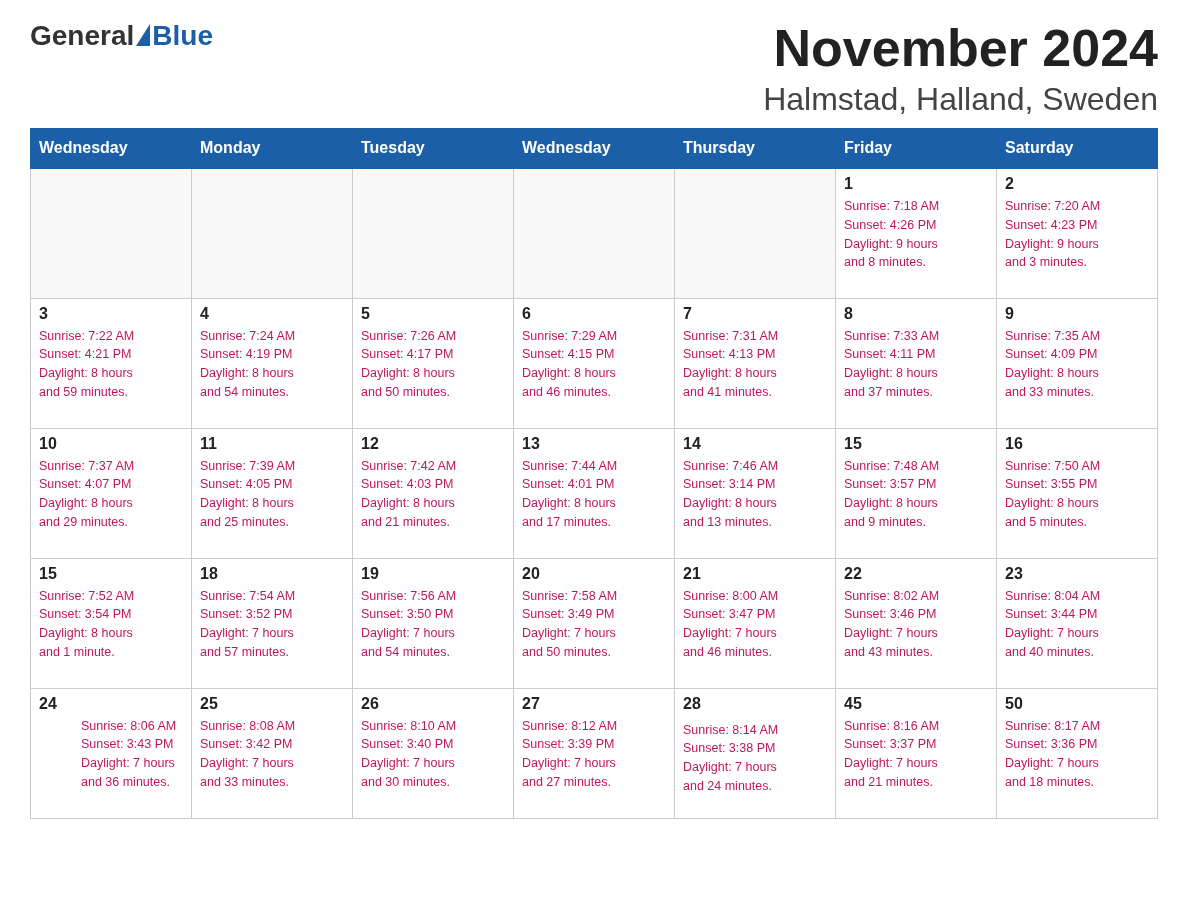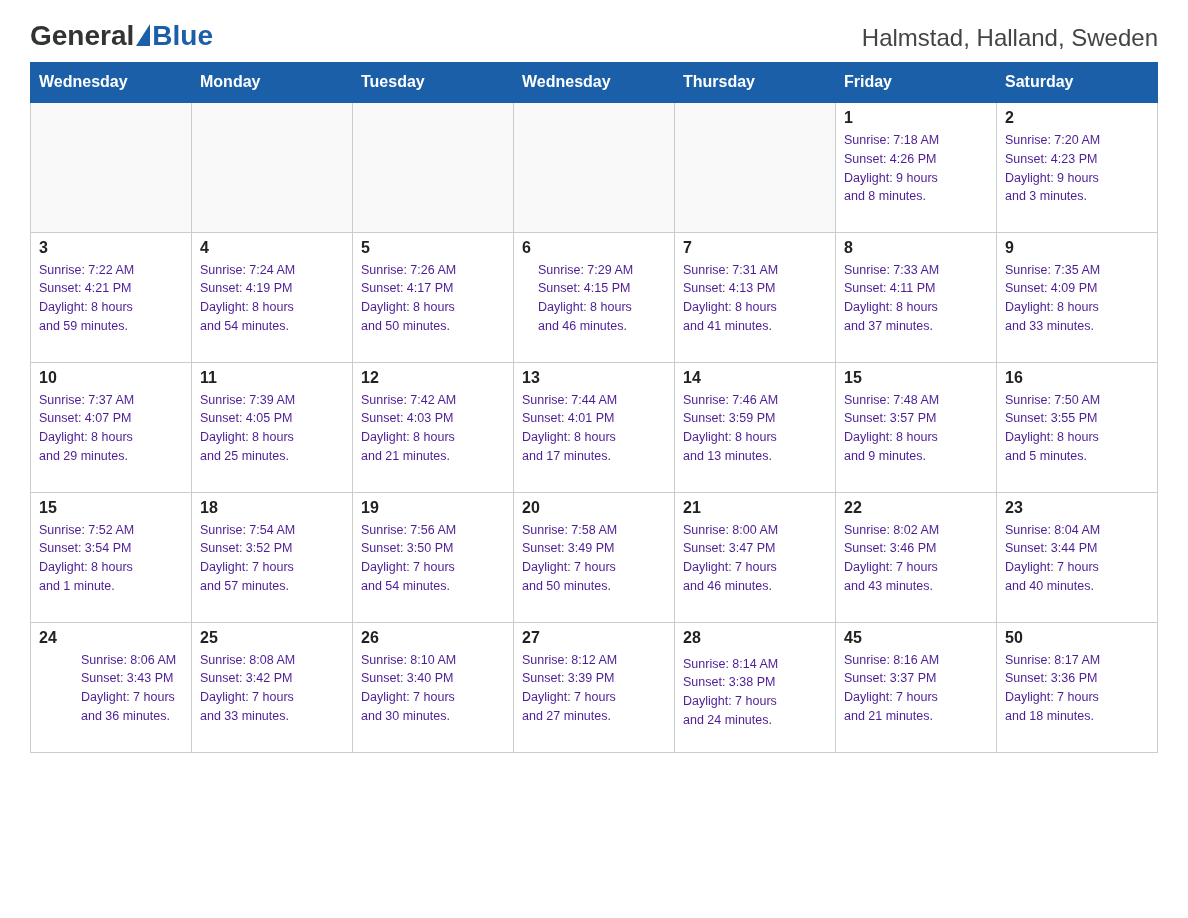--- a/index.html
+++ b/index.html
@@ -24,21 +24,21 @@
     .title-block {
       text-align: right;
     }
     .month-title {
       font-size: 52px;
       font-weight: bold;
       color: #222;
       line-height: 1.1;
     }
     .location-title {
-      font-size: 24px;
+      font-size: 32px;
       color: #444;
       margin-top: 4px;
     }
     .calendar {
       width: 100%;
       border-collapse: collapse;
       margin-top: 10px;
     }
     .calendar th {
       background-color: #1a5fa8;
@@ -64,41 +64,42 @@
     }
     .day-number {
       font-size: 16px;
       font-weight: bold;
       color: #222;
       display: block;
       margin-bottom: 4px;
     }
     .day-info {
       font-size: 12.5px;
-      color: #4c1d95;
+      color: #be185d;
       line-height: 1.5;
     }
     .row-top td {
       border-top: 2px solid #1a5fa8;
     }
   </style>
 </head>
 <body>
 
 <div class="header-row">
   <div class="logo">
     <div style="display:flex; align-items:center;">
       <span style="font-size:28px;font-weight:bold;color:#333;font-family:Arial,sans-serif;">General</span>
       <span style="display:inline-block;width:0;height:0;border-left:14px solid transparent;border-bottom:22px solid #1a5fa8;margin-left:2px;margin-bottom:2px;"></span>
     </div>
     <div style="display:flex; align-items:flex-start; margin-left: 2px;">
       <span style="font-size:28px;font-weight:bold;color:#1a5fa8;font-family:Arial,sans-serif;">Blue</span>
     </div>
   </div>
   <div class="title-block">
+    <div class="month-title">November 2024</div>
     <div class="location-title">Halmstad, Halland, Sweden</div>
   </div>
 </div>
 
 <table class="calendar">
   <thead>
     <tr>
     <th>Wednesday</th>
         <th>Monday</th>
         <th>Tuesday</th>
@@ -147,21 +148,21 @@
         </td>
         <td>
           <span class="day-number">5</span>
           <div class="day-info" style="white-space: pre-line;">Sunrise: 7:26 AM
 Sunset: 4:17 PM
 Daylight: 8 hours
 and 50 minutes.</div>
         </td>
         <td>
           <span class="day-number">6</span>
-          <div class="day-info" style="white-space: pre-line; margin-left: 16px;">Sunrise: 7:29 AM
+          <div class="day-info" style="white-space: pre-line;">Sunrise: 7:29 AM
 Sunset: 4:15 PM
 Daylight: 8 hours
 and 46 minutes.</div>
         </td>
         <td>
           <span class="day-number">7</span>
           <div class="day-info" style="white-space: pre-line;">Sunrise: 7:31 AM
 Sunset: 4:13 PM
 Daylight: 8 hours
 and 41 minutes.</div>
@@ -206,21 +207,21 @@
         <td>
           <span class="day-number">13</span>
           <div class="day-info" style="white-space: pre-line;">Sunrise: 7:44 AM
 Sunset: 4:01 PM
 Daylight: 8 hours
 and 17 minutes.</div>
         </td>
         <td>
           <span class="day-number">14</span>
           <div class="day-info" style="white-space: pre-line;">Sunrise: 7:46 AM
-Sunset: 3:59 PM
+Sunset: 3:14 PM
 Daylight: 8 hours
 and 13 minutes.</div>
         </td>
         <td>
           <span class="day-number">15</span>
           <div class="day-info" style="white-space: pre-line;">Sunrise: 7:48 AM
 Sunset: 3:57 PM
 Daylight: 8 hours
 and 9 minutes.</div>
         </td>

